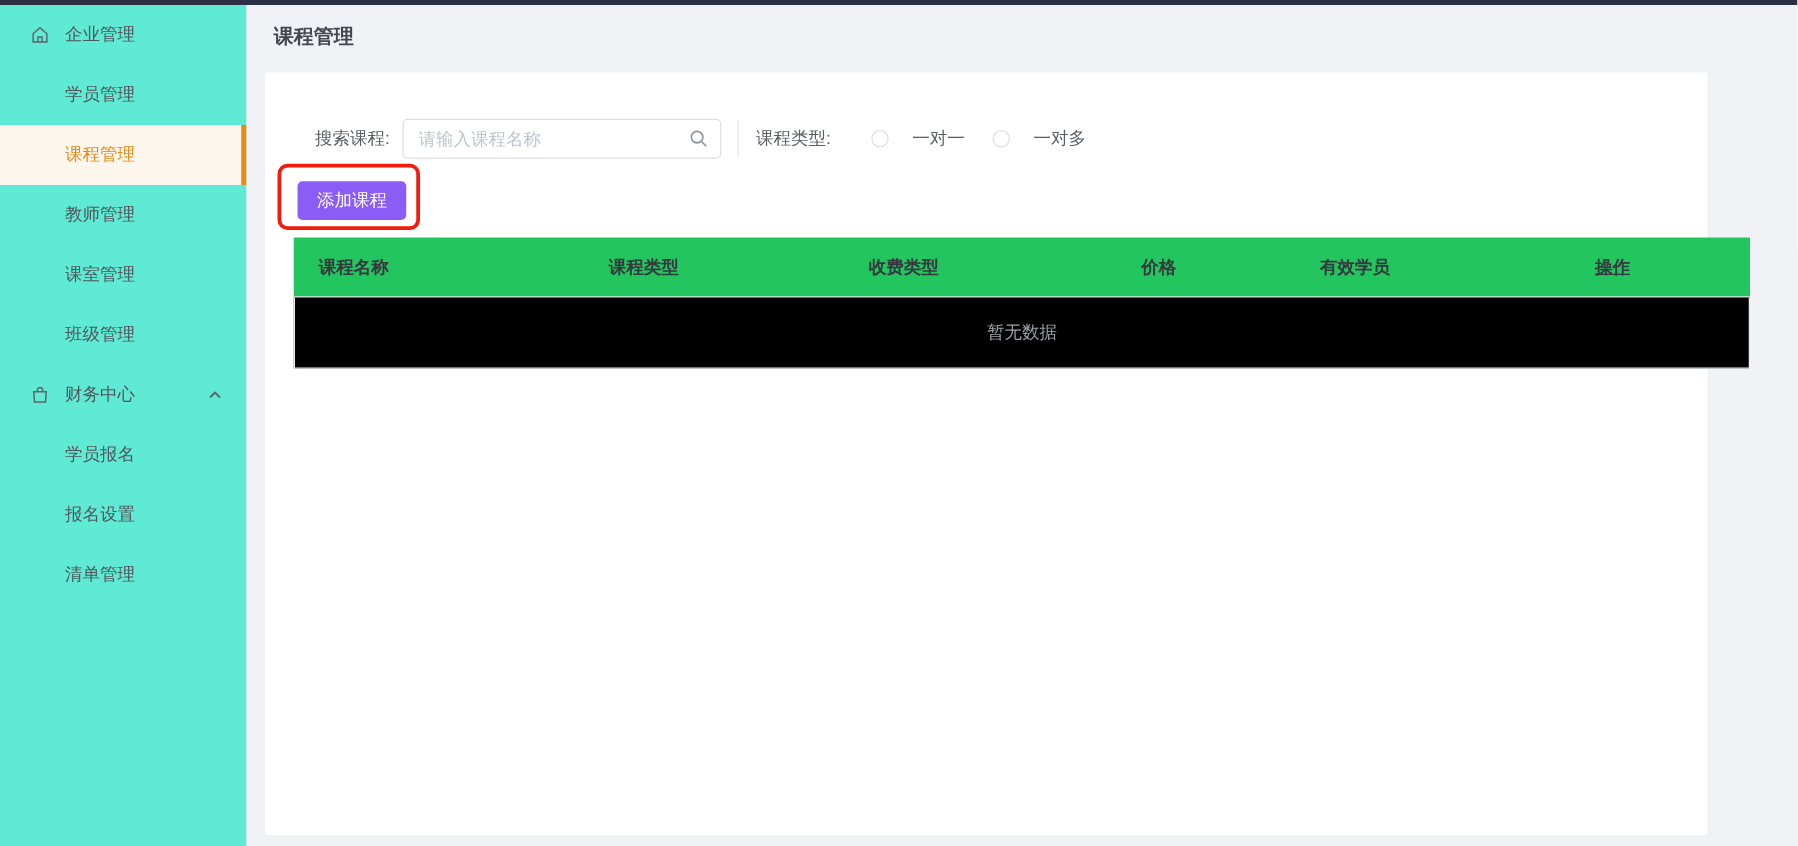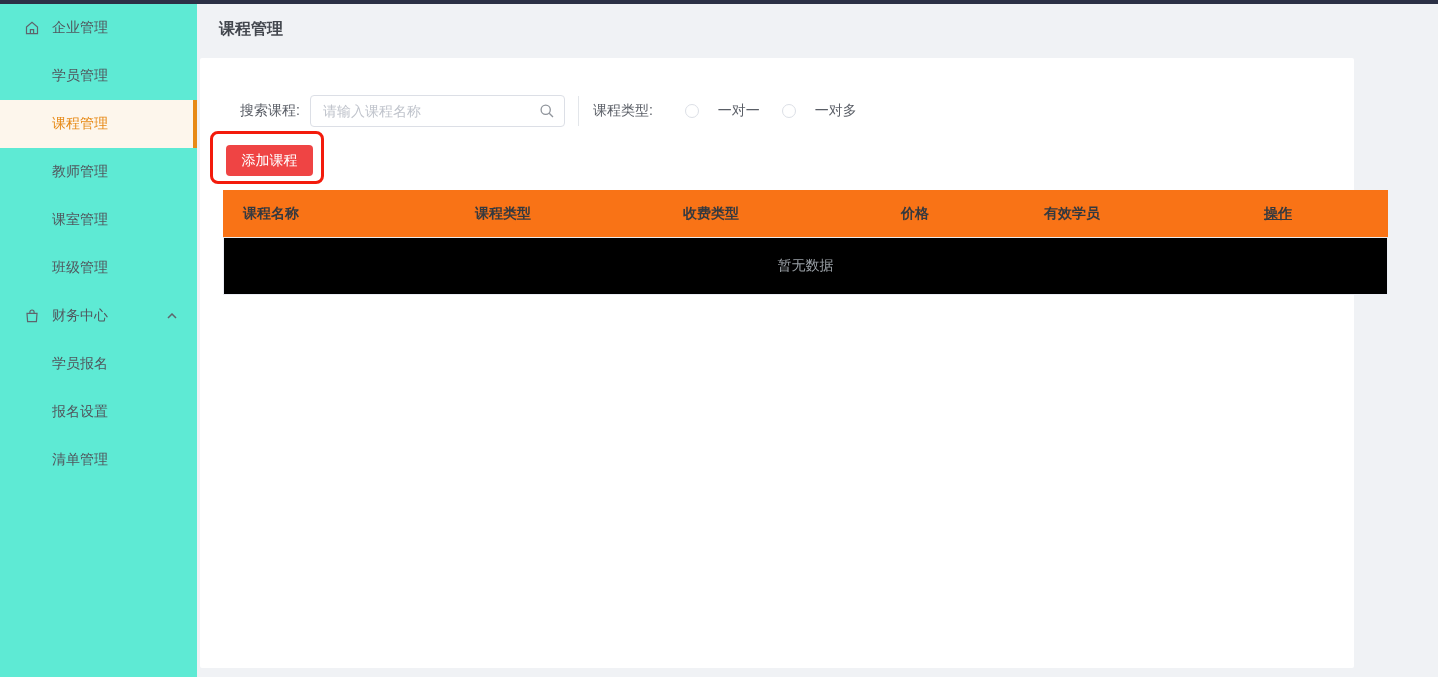--- a/index.html
+++ b/index.html
@@ -21,21 +21,21 @@
     font-size:14px; color:#51565d; cursor:pointer;
   }
   .menu-item .mi-icon { position:absolute; left:24px; top:16px; width:16px; height:16px; }
   .menu-item .mi-label { margin-left:52px; }
   .menu-item .mi-caret { position:absolute; right:20px; top:21px; }
   .menu-item.active { background:#fdf6ec; color:#e78a17; border-right:4px solid #e78a17; }
   .mi-icon svg, .mi-caret svg { display:block; }
 
   
   .page-title { position:absolute; left:219px; top:19px; font-size:16px; font-weight:bold; color:#43474e; }
-  .panel { position:absolute; left:200px; top:58px; width:1154px; height:610px; background:#ffffff; border-radius:2px;padding-left:16px; }
+  .panel { position:absolute; left:212px; top:58px; width:1154px; height:610px; background:#ffffff; border-radius:2px;padding-left:16px; }
 
   
   .filter-row { position:absolute; left:40px; top:37px; height:32px; display:flex; align-items:center; }
   .filter-label { color:#5a5e66; margin-right:10px; white-space:nowrap; }
   .search-wrap { position:relative; width:255px; height:32px; }
   .search-wrap input {
     width:100%; height:32px; border:1px solid #dcdfe6; border-radius:4px;
     padding:0 34px 0 12px; font-size:14px; color:#5a5e66; outline:none;
     font-family:"Liberation Sans","DejaVu Sans",sans-serif;
   }
@@ -47,28 +47,28 @@
   .radio-circle { width:14px; height:14px; border:1px solid #dcdfe6; border-radius:50%; background:#fff; }
   .radio-label { margin-left:7px; color:#5a5e66; }
 
   
   .annotation-box {
     position:absolute; left:10px; top:73px; width:114px; height:53px;
     border:3px solid #f31b0c; border-radius:8px; pointer-events:none; z-index:5;
   }
   .add-btn {
     position:absolute; left:26px; top:87px; width:87px; height:31px;
-    background:#ef4444; border:none; border-radius:4px; color:#ffffff;
+    background:#8b5cf6; border:none; border-radius:4px; color:#ffffff;
     font-size:14px; cursor:pointer; font-family:"Liberation Sans","DejaVu Sans",sans-serif;
   }
 
   
   .table { position:absolute; left:23px; top:132px; width:1165px; }
   .thead {
-    display:flex; align-items:center; height:48px; background:#f97316;
+    display:flex; align-items:center; height:48px; background:#22c55e;
     border-bottom:1px solid #e8eaec; font-weight:bold; color:#35393f; font-size:14px;
   }
   .th { padding-left:20px; }
   .th.c1{width:232px;} .th.c2{width:208px;} .th.c3{width:218px;}
   .th.c4{width:143px;} .th.c5{width:220px;} .th.c6{flex:1;text-decoration:underline;}
   .empty-row {
     height:57px; display:flex; align-items:center; justify-content:center;
     color:#9aa0a6; font-size:14px; background:#000000;
     border-left:1px solid #ebeef5; border-right:1px solid #ebeef5; border-bottom:1px solid #ebeef5;
   }

